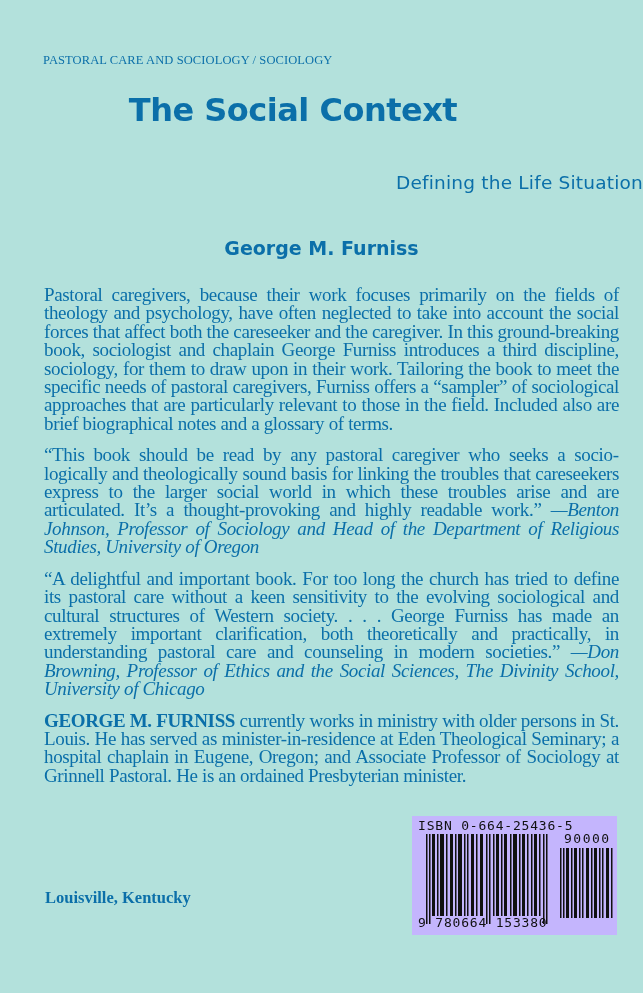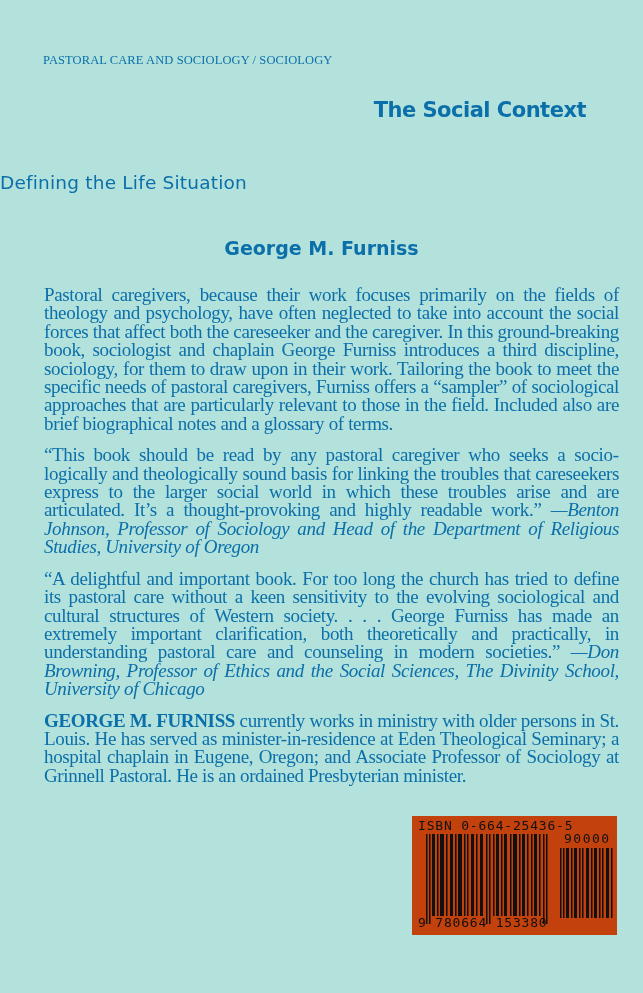--- a/index.html
+++ b/index.html
@@ -11,29 +11,29 @@
     overflow: hidden;
     font-family: "Liberation Serif", serif;
   }
   .series {
     position: absolute; left: 43px; top: 53px;
     font-family: "Liberation Serif", serif;
     font-size: 12.5px; letter-spacing: 0.1px;
   }
   .title {
     position: absolute; left: 0; width: 586px; top: 92px;
-    text-align: right;
+    text-align: center;
     font-family: "DejaVu Sans", sans-serif;
     font-weight: bold;
-    font-size: 21px; line-height: 37px;
+    font-size: 32px; line-height: 37px;
     letter-spacing: -0.5px;
   }
   .subtitle {
     position: absolute; left: 0; width: 643px; top: 172px;
-    text-align: left;
+    text-align: right;
     font-family: "DejaVu Sans", sans-serif;
     font-size: 18.5px; letter-spacing: 0.2px;
   }
   .author {
     position: absolute; left: 0; width: 643px; top: 237px;
     text-align: center;
     font-family: "DejaVu Sans", sans-serif;
     font-weight: bold;
     font-size: 19px;
   }
@@ -49,21 +49,21 @@
   .bio-name { font-weight: bold; }
   .publisher {
     position: absolute; left: 45px; top: 887px;
     font-family: "Liberation Serif", serif;
     font-weight: bold;
     font-size: 16.5px; line-height: 22px;
   }
   .barcode {
     position: absolute; left: 412px; top: 816px;
     width: 205px; height: 119px;
-    background: #c2410c;
+    background: #c4b5fd;
   }
   .isbn-text {
     position: absolute; left: 6px; top: 2px;
     font-family: "DejaVu Sans Mono", monospace;
     font-size: 13px; color: #111; letter-spacing: 0.8px;
   }
   .price-text {
     position: absolute; left: 152px; top: 15px;
     font-family: "DejaVu Sans Mono", monospace;
     font-size: 13px; color: #111; letter-spacing: 1.5px; text-align: right;
@@ -99,20 +99,21 @@
 
   <p>
     <span>“A delightful and important book. For too long the church has tried to define its pastoral care without a keen sensitivity to the evolving sociolog­ical and cultural structures of Western society. . . . George Furniss has made an extremely important clarification, both theoretically and practically, in understanding pastoral care and counseling in modern societies.”</span>
     <span class="attrib">—Don Browning, Professor of Ethics and the Social Sciences, The Divin­ity School, University of Chicago</span>
   </p>
 
   <p><span class="bio-name">GEORGE M. FURNISS</span><span> currently works in ministry with older persons in St. Louis. He has served as minister-in-residence at Eden Theological Seminary; a hospital chaplain in Eugene, Oregon; and Associate Professor of Sociology at Grinnell Pastoral. He is an ordained Presbyterian minister.</span></p>
 </div>
 
 <div class="publisher">
+  <div>Louisville, Kentucky</div>
 </div>
 
 <div class="barcode">
   <div class="isbn-text">ISBN 0-664-25436-5</div>
   <div class="price-text">90000</div>
   <div class="bars" style="left:14px; top:18px;">
     <svg width="128" height="90" viewBox="0 0 128 90">
       <g fill="#111">
         <rect x="0" y="0" width="1.5" height="90"></rect>
         <rect x="3" y="0" width="1.5" height="90"></rect>

